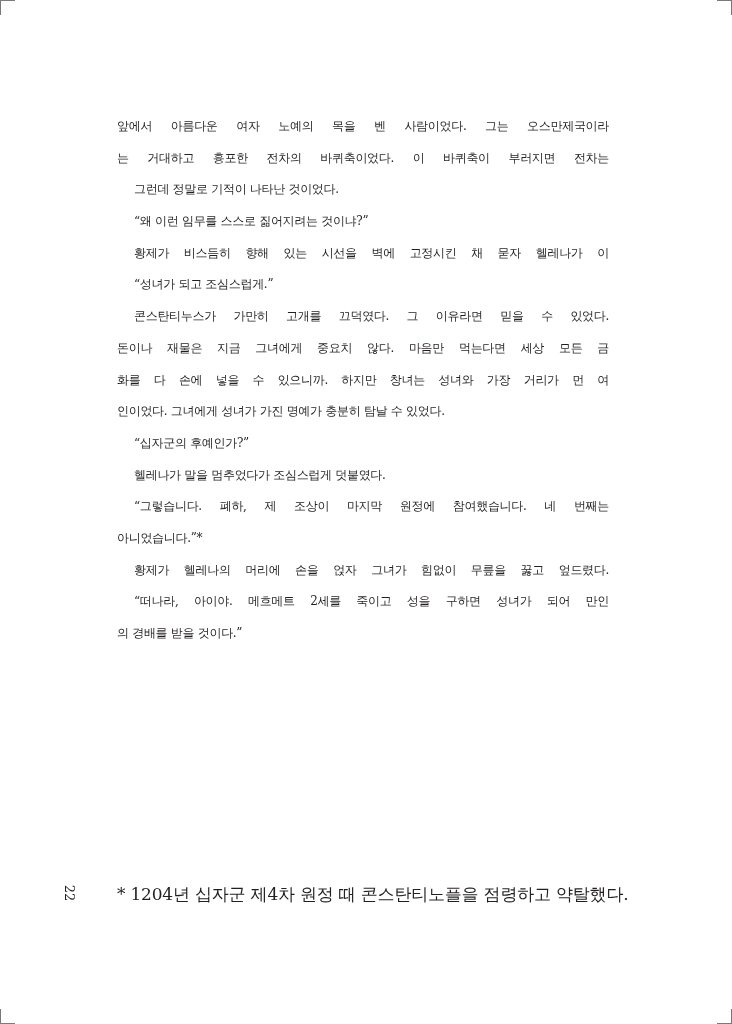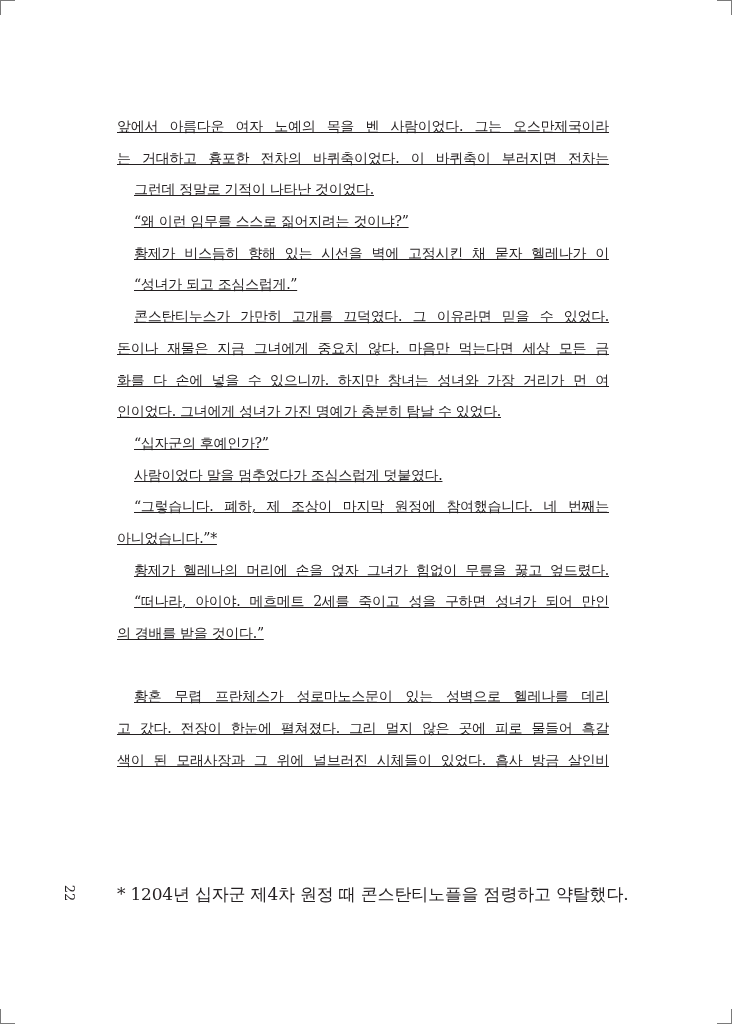--- a/index.html
+++ b/index.html
@@ -26,24 +26,23 @@
     .crop.tl { left: 0; top: 0; border-top-width: 1px; border-left-width: 1px; }
     .crop.tr { right: 0; top: 0; border-top-width: 1px; border-right-width: 1px; }
     .crop.bl { left: 0; bottom: 0; border-bottom-width: 1px; border-left-width: 1px; }
     .crop.br { right: 0; bottom: 0; border-bottom-width: 1px; border-right-width: 1px; }
 
     .body-text {
       position: absolute;
       left: 117px;
       top: 111px;
       width: 492px;
-      font-size: 14px;
+      font-size: 12px;
       line-height: 31.7px;
       letter-spacing: -0.3px;
-      text-decoration: underline;
     }
     .line {
       display: block;
       white-space: nowrap;
       height: 31.7px;
       text-align: justify;
       text-align-last: justify;
     }
     .line.last {
       text-align-last: left;
@@ -93,30 +92,25 @@
     <span class="line">는 거대하고 흉포한 전차의 바퀴축이었다. 이 바퀴축이 부러지면 전차는</span>
     <span class="line indent last">그런데 정말로 기적이 나타난 것이었다.</span>
     <span class="line indent last">“왜 이런 임무를 스스로 짊어지려는 것이냐?”</span>
     <span class="line indent">황제가 비스듬히 향해 있는 시선을 벽에 고정시킨 채 묻자 헬레나가 이</span>
     <span class="line indent last">“성녀가 되고 조심스럽게.”</span>
     <span class="line indent">콘스탄티누스가 가만히 고개를 끄덕였다. 그 이유라면 믿을 수 있었다.</span>
     <span class="line">돈이나 재물은 지금 그녀에게 중요치 않다. 마음만 먹는다면 세상 모든 금</span>
     <span class="line">화를 다 손에 넣을 수 있으니까. 하지만 창녀는 성녀와 가장 거리가 먼 여</span>
     <span class="line last">인이었다. 그녀에게 성녀가 가진 명예가 충분히 탐날 수 있었다.</span>
     <span class="line indent last">“십자군의 후예인가?”</span>
-    <span class="line indent last">사람이었다 말을 멈추었다가 조심스럽게 덧붙였다.</span>
+    <span class="line indent last">헬레나가 말을 멈추었다가 조심스럽게 덧붙였다.</span>
     <span class="line indent">“그렇습니다. 폐하, 제 조상이 마지막 원정에 참여했습니다. 네 번째는</span>
     <span class="line last">아니었습니다.”*</span>
     <span class="line indent">황제가 헬레나의 머리에 손을 얹자 그녀가 힘없이 무릎을 꿇고 엎드렸다.</span>
     <span class="line indent">“떠나라, 아이야. 메흐메트 2세를 죽이고 성을 구하면 성녀가 되어 만인</span>
     <span class="line last">의 경배를 받을 것이다.”</span>
   </div>
   <span class="gap"></span>
-  <div>
-    <span class="line indent">황혼 무렵 프란체스가 성로마노스문이 있는 성벽으로 헬레나를 데리</span>
-    <span class="line">고 갔다. 전장이 한눈에 펼쳐졌다. 그리 멀지 않은 곳에 피로 물들어 흑갈</span>
-    <span class="line">색이 된 모래사장과 그 위에 널브러진 시체들이 있었다. 흡사 방금 살인비</span>
-  </div>
 </div>
 
 <div class="page-number">22</div>
 
 <div class="footnote">* 1204년 십자군 제4차 원정 때 콘스탄티노플을 점령하고 약탈했다.</div>
 
 </body></html>

